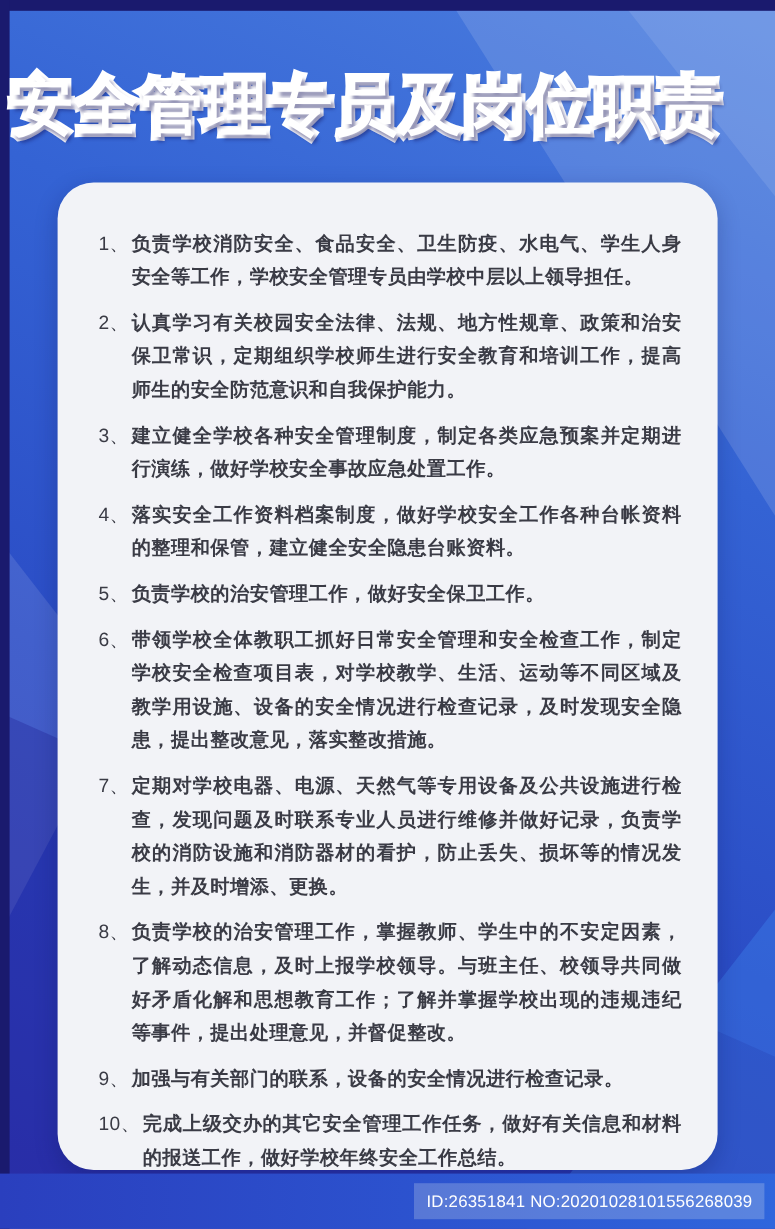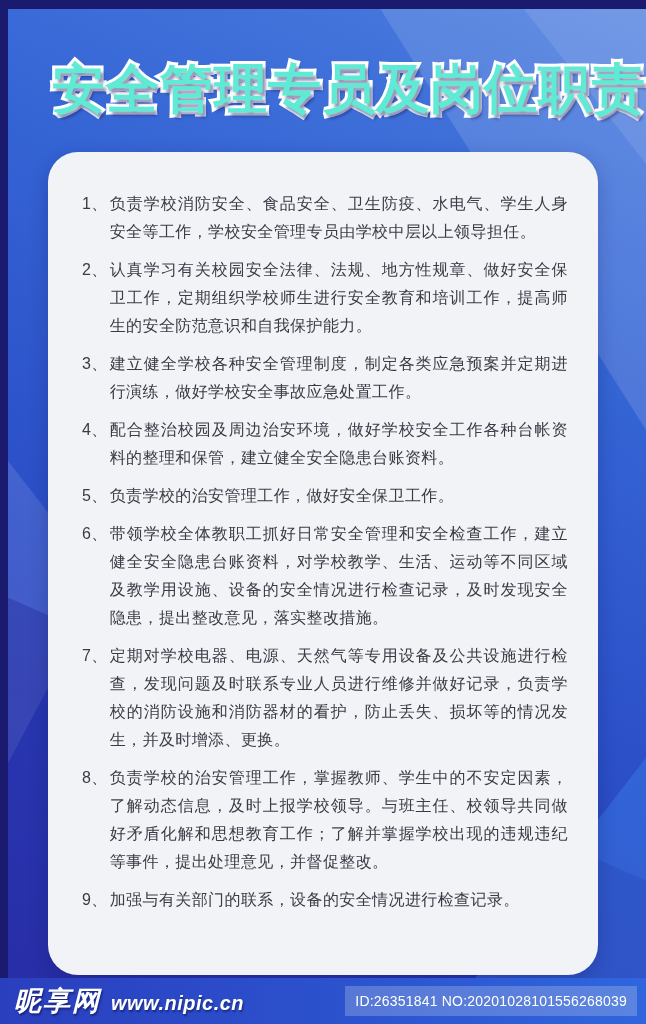--- a/index.html
+++ b/index.html
@@ -26,25 +26,25 @@
   .facet-bottom-right     { background: rgba(64,134,240,0.38);  clip-path: polygon(100% 74%, 100% 100%, 68% 100%); }
 
   
   .border-top  { position: absolute; top: 0; left: 0; right: 0; height: 9px; background: #1a1a6e; }
   .border-left { position: absolute; top: 0; left: 0; bottom: 0; width: 8px; background: #1a1a6e; }
 
   
   .poster-title {
     position: absolute;
     top: 54px; left: 8px; right: 0;
-    text-align: right;
+    text-align: left;
     font-size: 53px;
     font-weight: 900;
     letter-spacing: 1px;
-    color: #5eead4;
+    color: #ffffff;
     -webkit-text-stroke: 6px #ffffff;
     paint-order: stroke fill;
     text-shadow: 3px 4px 3px rgba(18,18,90,0.45);
     white-space: nowrap;
   }
 
   
   .card {
     position: absolute;
     left: 48px; top: 152px;
@@ -67,20 +67,21 @@
   }
   .duty-num {
     flex: 0 0 auto;
     white-space: nowrap;
     padding-right: 2px;
   }
   .duty-text {
     flex: 1 1 auto;
     text-align: justify;
     text-justify: inter-ideograph;
+    font-weight: bold;
   }
 
   
   .footer-bar {
     position: absolute;
     left: 0; right: 0; bottom: 0;
     height: 46px;
     background: linear-gradient(90deg, #2a3fbe 0%, #2c53cf 55%, #2f66dd 100%);
     display: flex;
     align-items: center;
@@ -126,52 +127,52 @@
 <h1 class="poster-title">安全管理专员及岗位职责</h1>
 
 <div class="card">
   <div id="duties-list">
       <div class="duty-item">
         <span class="duty-num">1、</span>
         <span class="duty-text">负责学校消防安全、食品安全、卫生防疫、水电气、学生人身安全等工作，学校安全管理专员由学校中层以上领导担任。</span>
       </div>
       <div class="duty-item">
         <span class="duty-num">2、</span>
-        <span class="duty-text">认真学习有关校园安全法律、法规、地方性规章、做好安全保卫工作，定期组织学校师生进行安全教育和培训工作，提高师生的安全防范意识和自我保护能力。</span>
+        <span class="duty-text">认真学习有关校园安全法律、法规、地方性规章、政策和治安保卫常识，定期组织学校师生进行安全教育和培训工作，提高师生的安全防范意识和自我保护能力。</span>
       </div>
       <div class="duty-item">
         <span class="duty-num">3、</span>
         <span class="duty-text">建立健全学校各种安全管理制度，制定各类应急预案并定期进行演练，做好学校安全事故应急处置工作。</span>
       </div>
       <div class="duty-item">
         <span class="duty-num">4、</span>
-        <span class="duty-text">配合整治校园及周边治安环境，做好学校安全工作各种台帐资料的整理和保管，建立健全安全隐患台账资料。</span>
+        <span class="duty-text">落实安全工作资料档案制度，做好学校安全工作各种台帐资料的整理和保管，建立健全安全隐患台账资料。</span>
       </div>
       <div class="duty-item">
         <span class="duty-num">5、</span>
         <span class="duty-text">负责学校的治安管理工作，做好安全保卫工作。</span>
       </div>
       <div class="duty-item">
         <span class="duty-num">6、</span>
-        <span class="duty-text">带领学校全体教职工抓好日常安全管理和安全检查工作，建立健全安全隐患台账资料，对学校教学、生活、运动等不同区域及教学用设施、设备的安全情况进行检查记录，及时发现安全隐患，提出整改意见，落实整改措施。</span>
+        <span class="duty-text">带领学校全体教职工抓好日常安全管理和安全检查工作，制定学校安全检查项目表，对学校教学、生活、运动等不同区域及教学用设施、设备的安全情况进行检查记录，及时发现安全隐患，提出整改意见，落实整改措施。</span>
       </div>
       <div class="duty-item">
         <span class="duty-num">7、</span>
         <span class="duty-text">定期对学校电器、电源、天然气等专用设备及公共设施进行检查，发现问题及时联系专业人员进行维修并做好记录，负责学校的消防设施和消防器材的看护，防止丢失、损坏等的情况发生，并及时增添、更换。</span>
       </div>
       <div class="duty-item">
         <span class="duty-num">8、</span>
         <span class="duty-text">负责学校的治安管理工作，掌握教师、学生中的不安定因素，了解动态信息，及时上报学校领导。与班主任、校领导共同做好矛盾化解和思想教育工作；了解并掌握学校出现的违规违纪等事件，提出处理意见，并督促整改。</span>
       </div>
       <div class="duty-item">
         <span class="duty-num">9、</span>
         <span class="duty-text">加强与有关部门的联系，设备的安全情况进行检查记录。</span>
       </div>
+      <div class="duty-item">
+        <span class="duty-num">10、</span>
+        <span class="duty-text">完成上级交办的其它安全管理工作任务，做好有关信息和材料的报送工作，做好学校年终安全工作总结。</span>
+      </div>
     </div>
 </div>
 
 <div class="footer-bar">
-  <div class="footer-logo-group">
-    <span class="site-name">昵享网</span>
-    <span class="site-url">www.nipic.cn</span>
-  </div>
   <div class="id-box">ID:26351841 NO:20201028101556268039</div>
 </div>
 
 </body></html>

